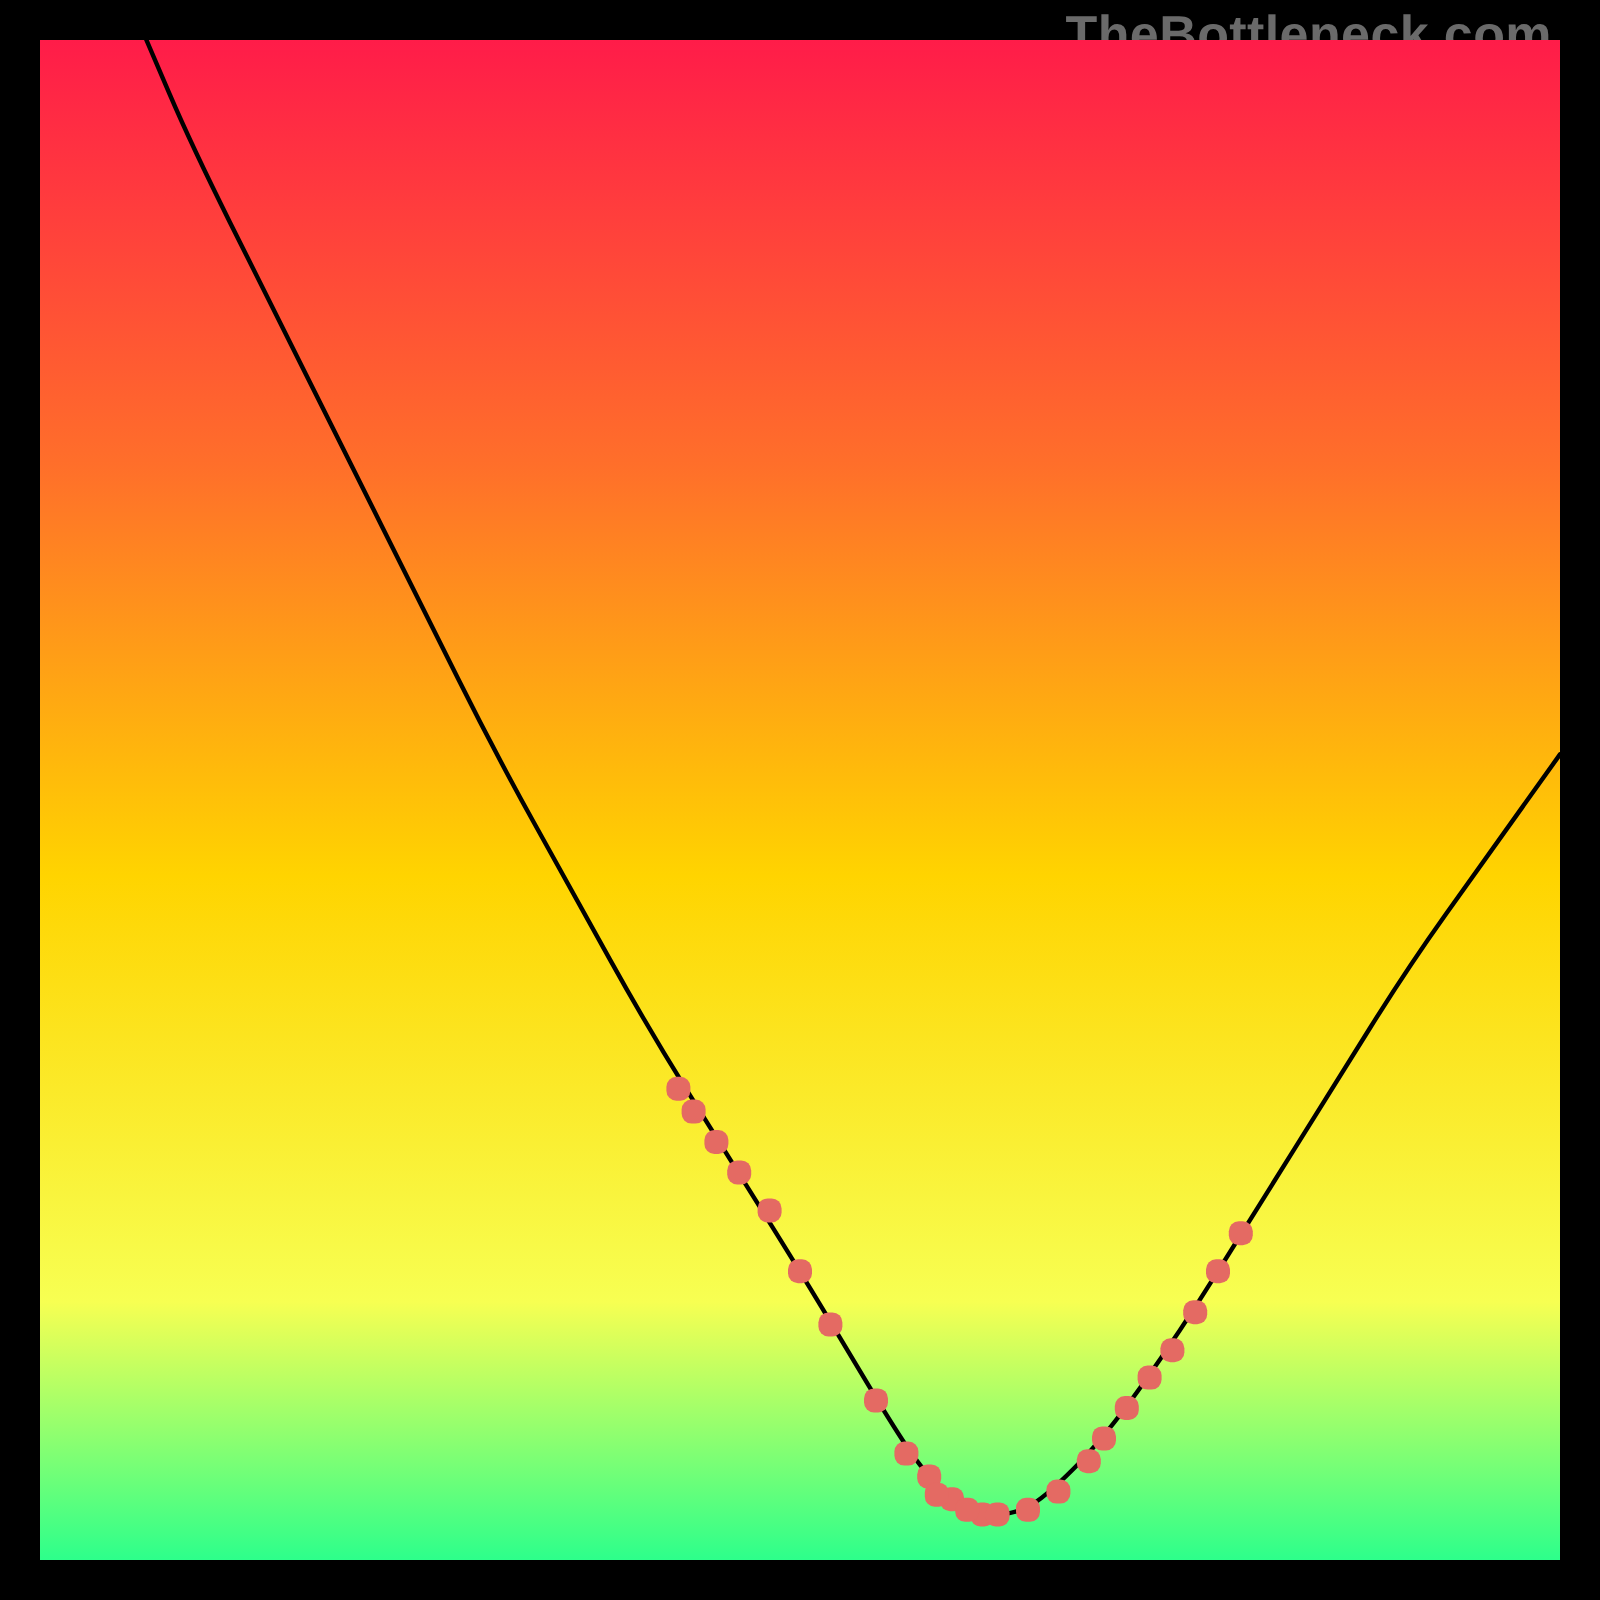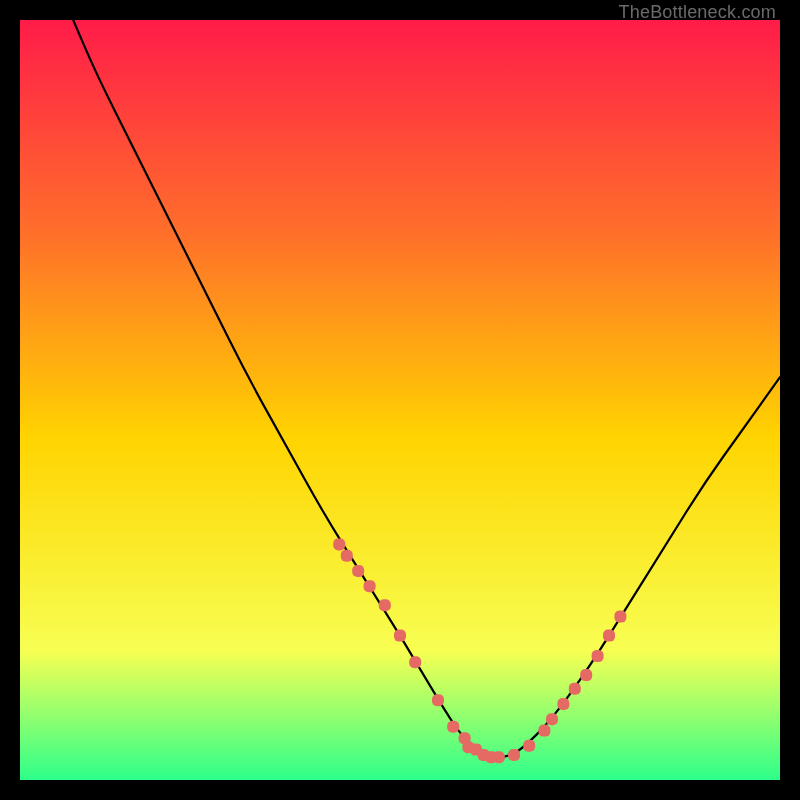--- a/index.html
+++ b/index.html
@@ -23,22 +23,22 @@
     position: absolute;
     left: 0;
     top: 0;
     width: 760px;
     height: 760px;
   }
   .watermark {
     position: absolute;
     top: 2px;
     right: 24px;
-    font-size: 18px;
-    font-weight: 400;
+    font-size: 26px;
+    font-weight: 700;
     color: #6a6a6a;
     letter-spacing: 0.2px;
     font-family: Arial, sans-serif;
   }
   svg {
     display: block;
   }
 </style>
 </head>
 <body>

